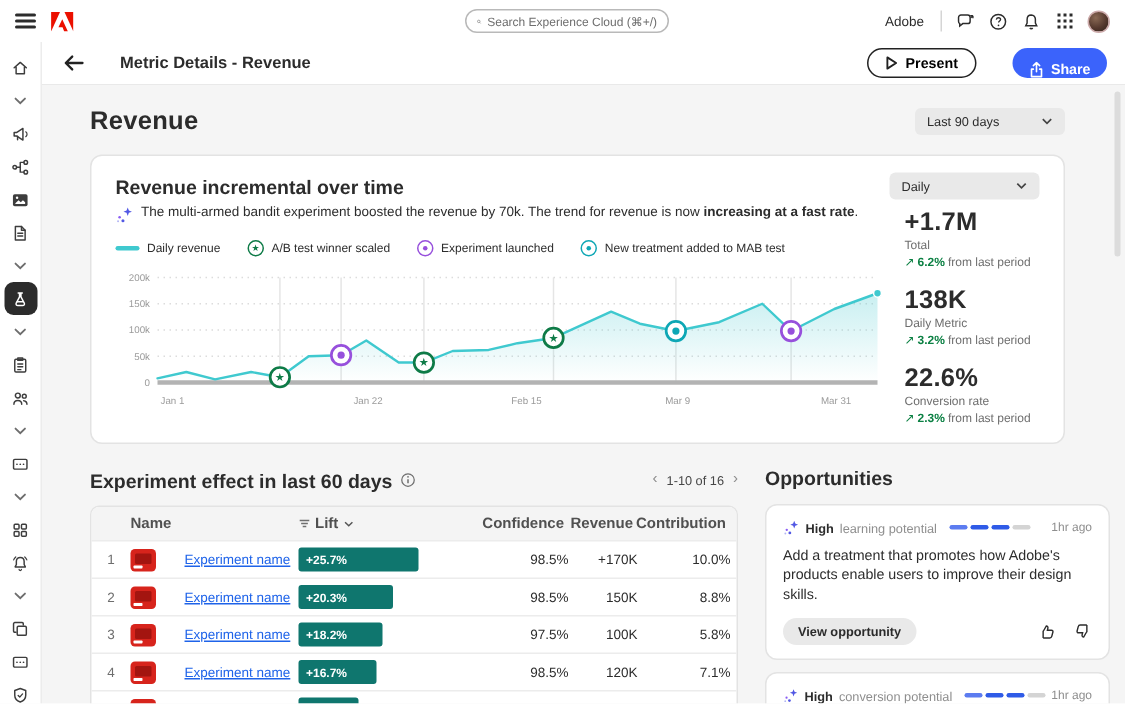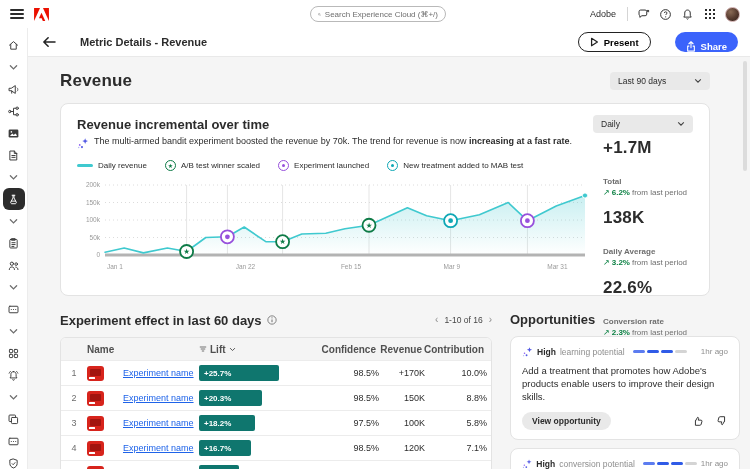--- a/index.html
+++ b/index.html
@@ -59,21 +59,21 @@
   .ring.purple { border:1.6px solid #9750dc; }
   .ring.teal { border:1.6px solid #0ea7b5; }
   .ring .dot { width:3.5px; height:3.5px; border-radius:50%; }
   .ring.purple .dot { background:#9750dc; }
   .ring.teal .dot { background:#0ea7b5; }
   .chart-box { margin-top:6px; }
 
   .stats-col { flex:1; padding-left:14px; padding-top:2px; }
   .stat { margin-bottom:11px; }
   .stat .val { font-size:17px; font-weight:bold; letter-spacing:.2px; }
-  .stat .lbl { font-size:8px; color:#6e6e6e; margin-top:19px;font-weight:bold; }
+  .stat .lbl { font-size:8px; color:#6e6e6e; margin-top:1px; }
   .stat .delta { font-size:8px; color:#6e6e6e; margin-top:2px; display:flex; align-items:center; gap:2px; }
   .stat .delta .pct { color:#0b8043; font-weight:bold; }
   .stat .delta .arr { color:#0b8043; font-size:8px; }
 
   
   .lower { display:flex; margin-top:14px; gap:18px; }
   .left-col { width:432px; }
   .section-head { display:flex; align-items:center; gap:5px; height:20px; }
   .section-title { font-size:13px; font-weight:bold; }
   .sec-spacer { flex:1; }
@@ -440,21 +440,21 @@
                 <div class="val">+1.7M</div>
                 <div class="lbl">Total</div>
                 <div class="delta">
                     <span class="arr">↗</span>
                     <span class="pct">6.2%</span>
                     <span>from last period</span>
                   </div>
               </div>
               <div class="stat">
                 <div class="val">138K</div>
-                <div class="lbl">Daily Average</div>
+                <div class="lbl">Daily Metric</div>
                 <div class="delta">
                     <span class="arr">↗</span>
                     <span class="pct">3.2%</span>
                     <span>from last period</span>
                   </div>
               </div>
               <div class="stat">
                 <div class="val">22.6%</div>
                 <div class="lbl">Conversion rate</div>
                 <div class="delta">

